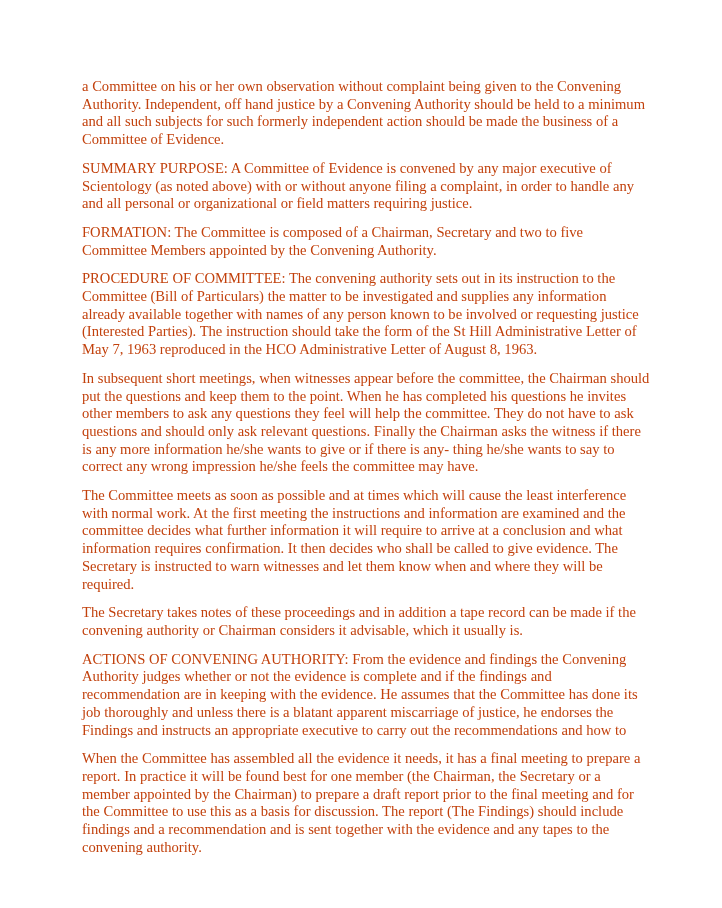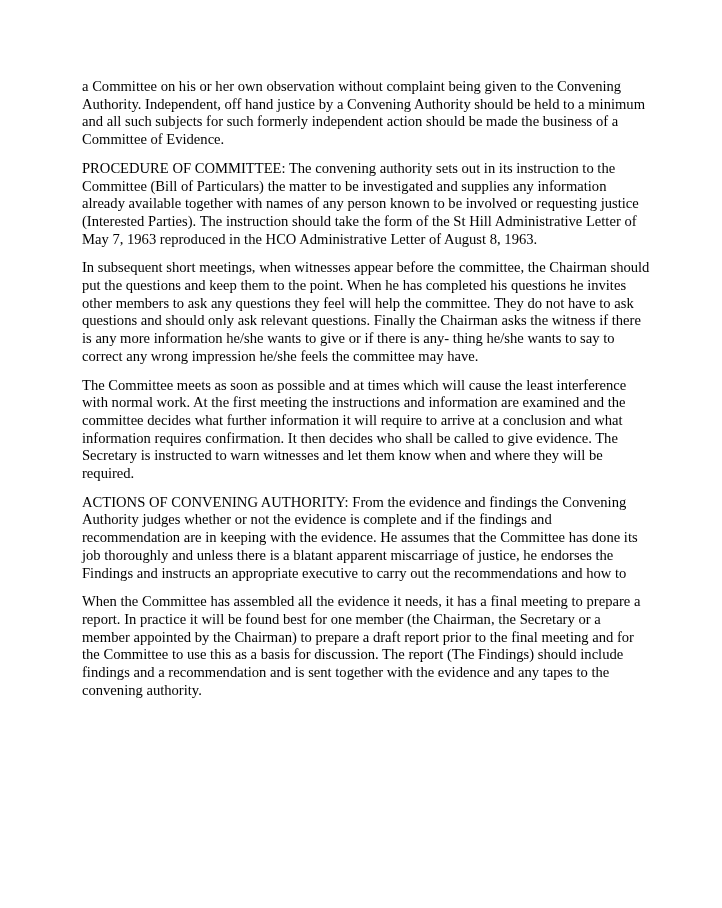--- a/index.html
+++ b/index.html
@@ -18,50 +18,57 @@
     position: absolute;
     left: 82px;
     top: 78px;
     width: 560px;
   }
   .para {
     margin: 0 0 11px 0;
     font-family: "Liberation Serif", "DejaVu Serif", serif;
     font-size: 14.6px;
     line-height: 17.7px;
-    color: #000000;
+    color: #c2410c;
     white-space: pre;
   }
 </style>
 </head>
 <body>
 
 <div class="page">
   <div class="text-block">
     <p class="para">a Committee on his or her own observation without complaint being given to the Convening
 Authority. Independent, off hand justice by a Convening Authority should be held to a minimum
 and all such subjects for such formerly independent action should be made the business of a
 Committee of Evidence.</p>
+    <p class="para">SUMMARY PURPOSE: A Committee of Evidence is convened by any major executive of
+Scientology (as noted above) with or without anyone filing a complaint, in order to handle any
+and all personal or organizational or field matters requiring justice.</p>
+    <p class="para">FORMATION: The Committee is composed of a Chairman, Secretary and two to five
+Committee Members appointed by the Convening Authority.</p>
     <p class="para">PROCEDURE OF COMMITTEE: The convening authority sets out in its instruction to the
 Committee (Bill of Particulars) the matter to be investigated and supplies any information
 already available together with names of any person known to be involved or requesting justice
 (Interested Parties). The instruction should take the form of the St Hill Administrative Letter of
 May 7, 1963 reproduced in the HCO Administrative Letter of August 8, 1963.</p>
     <p class="para">In subsequent short meetings, when witnesses appear before the committee, the Chairman should
 put the questions and keep them to the point. When he has completed his questions he invites
 other members to ask any questions they feel will help the committee. They do not have to ask
 questions and should only ask relevant questions. Finally the Chairman asks the witness if there
 is any more information he/she wants to give or if there is any- thing he/she wants to say to
 correct any wrong impression he/she feels the committee may have.</p>
     <p class="para">The Committee meets as soon as possible and at times which will cause the least interference
 with normal work. At the first meeting the instructions and information are examined and the
 committee decides what further information it will require to arrive at a conclusion and what
 information requires confirmation. It then decides who shall be called to give evidence. The
 Secretary is instructed to warn witnesses and let them know when and where they will be
 required.</p>
+    <p class="para">The Secretary takes notes of these proceedings and in addition a tape record can be made if the
+convening authority or Chairman considers it advisable, which it usually is.</p>
     <p class="para">ACTIONS OF CONVENING AUTHORITY: From the evidence and findings the Convening
 Authority judges whether or not the evidence is complete and if the findings and
 recommendation are in keeping with the evidence. He assumes that the Committee has done its
 job thoroughly and unless there is a blatant apparent miscarriage of justice, he endorses the
 Findings and instructs an appropriate executive to carry out the recommendations and how to</p>
     <p class="para">When the Committee has assembled all the evidence it needs, it has a final meeting to prepare a
 report. In practice it will be found best for one member (the Chairman, the Secretary or a
 member appointed by the Chairman) to prepare a draft report prior to the final meeting and for
 the Committee to use this as a basis for discussion. The report (The Findings) should include
 findings and a recommendation and is sent together with the evidence and any tapes to the

